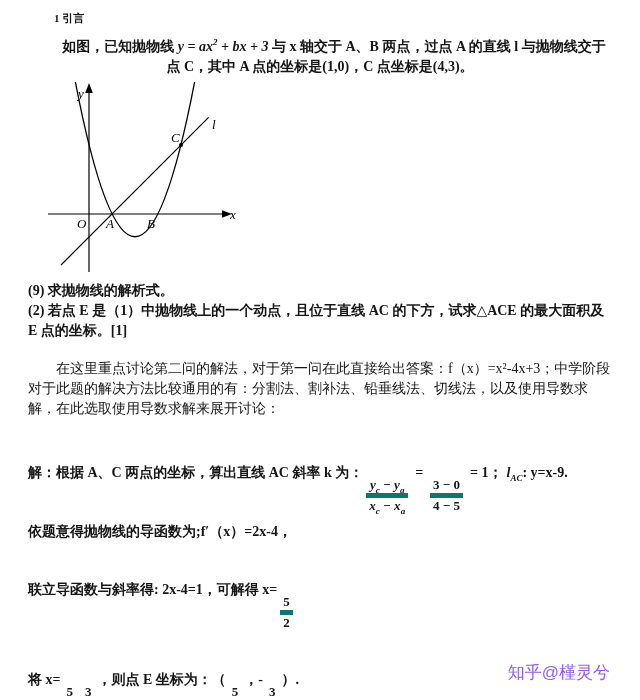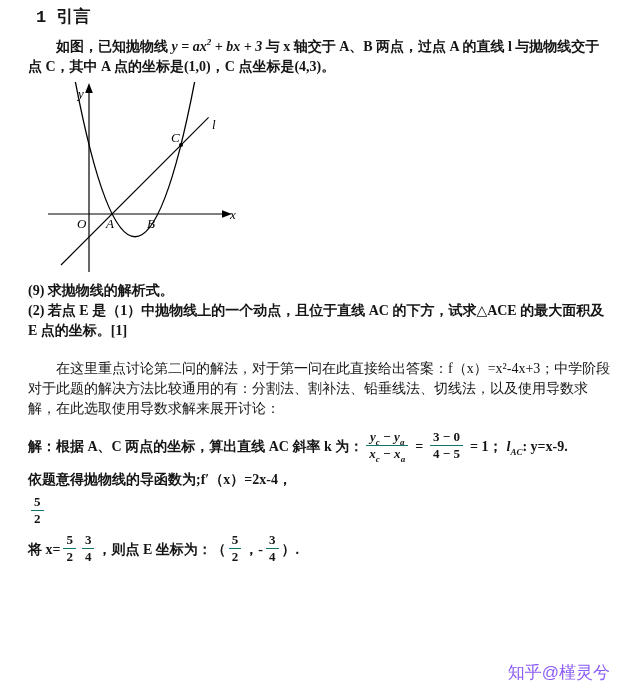--- a/index.html
+++ b/index.html
@@ -6,38 +6,38 @@
   html, body { margin: 0; padding: 0; }
   body {
     width: 640px; height: 700px;
     background: #ffffff;
     color: #151515;
     font-family: "Liberation Serif", "DejaVu Serif", serif;
     position: relative;
     overflow: hidden;
   }
   .page { padding: 8px 28px 0 28px; font-size: 14px; line-height: 20px; }
-  .title { font-size: 17px; font-weight: bold; margin: 0 0 9px 8px; font-family: Liberation Mono, monospace; }
+  .title { font-size: 11px; font-weight: bold; margin: 0 0 9px 26px; }
   .para { margin: 0; }
   .indent { text-indent: 2em; }
   .bold { font-weight: bold; }
-  .problem { margin-top: 9px; }
+  .problem { margin-top: 9px; text-align: center; }
   .graph-figure { margin: 5px 0 3px 6px; width: 212px; height: 196px; }
   .discussion { margin-top: 18px; }
   .sol-first { margin-top: 13px; white-space: nowrap; }
   .sol { margin-top: 7px; }
   .math { font-style: italic; font-weight: inherit; }
   sup, sub { font-size: 9px; line-height: 0; }
   .frac {
     display: inline-flex; flex-direction: column;
     vertical-align: middle; text-align: center;
     font-size: 13px; line-height: 14px;
     margin: 0 3px; position: relative; top: -2px;
   }
-  .frac .num { border-bottom: 1px solid #0f766e; padding: 0 3px 1px 3px; }
+  .frac .num { border-bottom: 5px solid #0f766e; padding: 0 3px 1px 3px; margin-top: 48px; }
   .frac .den { padding: 1px 3px 0 3px; }
   .eq { margin: 0 4px; }
   svg text.glabel {
     font-family: "Liberation Serif", "DejaVu Serif", serif;
     font-style: italic; font-size: 13px; fill: #000;
   }
   .watermark {
     position: absolute; right: 30px; bottom: 16px;
     font-family: "Liberation Sans", "DejaVu Sans", sans-serif;
     font-size: 17px; color: #8b5cf6;
@@ -85,21 +85,21 @@
   <p class="para bold sol-first"><span>解：根据 A、C 两点的坐标，算出直线 AC 斜率 k 为：</span><span class="frac math">
         <span class="num"><i>y</i><sub>c</sub><i> − y</i><sub>a</sub></span>
         <span class="den"><i>x</i><sub>c</sub><i> − x</i><sub>a</sub></span>
       </span><span class="eq">=</span><span class="frac">
         <span class="num">3 − 0</span>
         <span class="den">4 − 5</span>
       </span><span class="eq">= 1；</span><span class="math"><i>l</i><sub>AC</sub></span><span>: y=x-9.</span></p>
 
   <p class="para bold sol">依题意得抛物线的导函数为;f′（x）=2x-4，</p>
 
-  <p class="para bold sol"><span class="frac">
+  <p class="para bold sol"><span>联立导函数与斜率得: 2x-4=1，可解得 x=</span><span class="frac">
         <span class="num">5</span>
         <span class="den">2</span>
       </span></p>
 
   <p class="para bold sol"><span>将 x=</span><span class="frac">
         <span class="num">5</span>
         <span class="den">2</span>
       </span><span class="frac">
         <span class="num">3</span>
         <span class="den">4</span>

